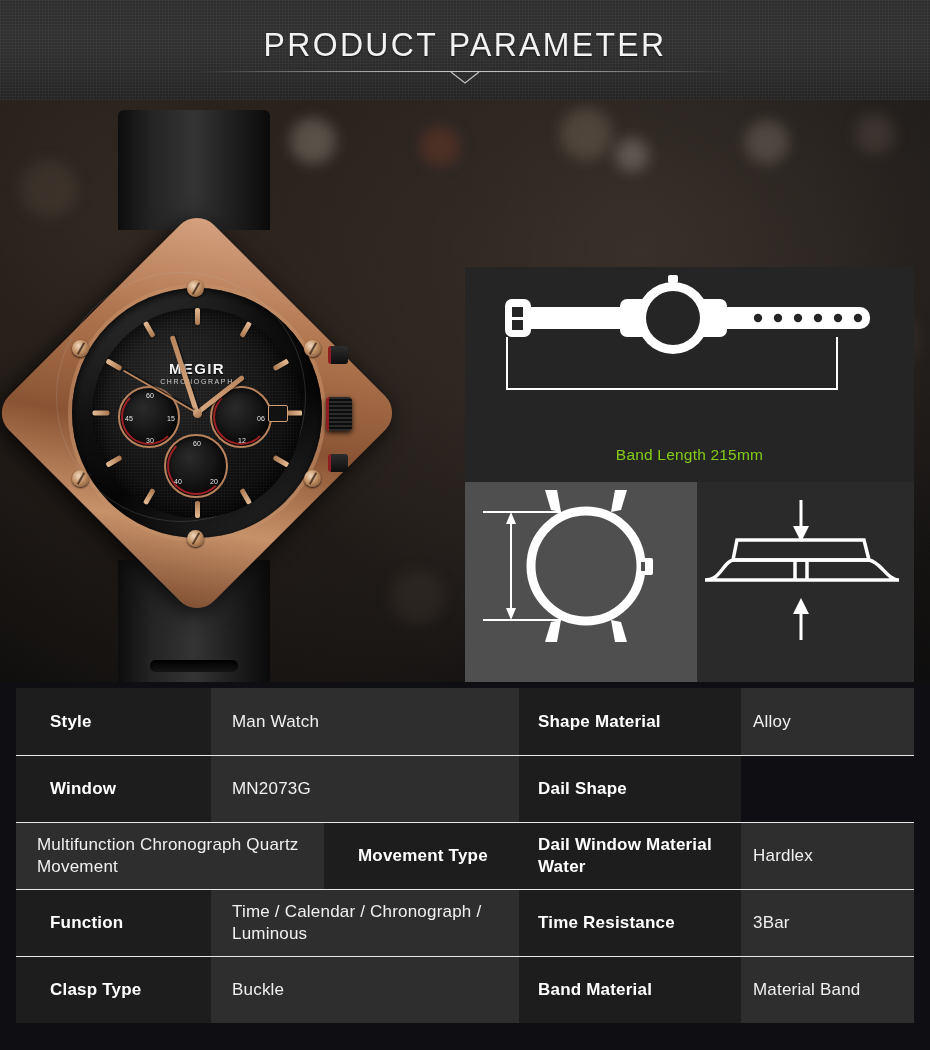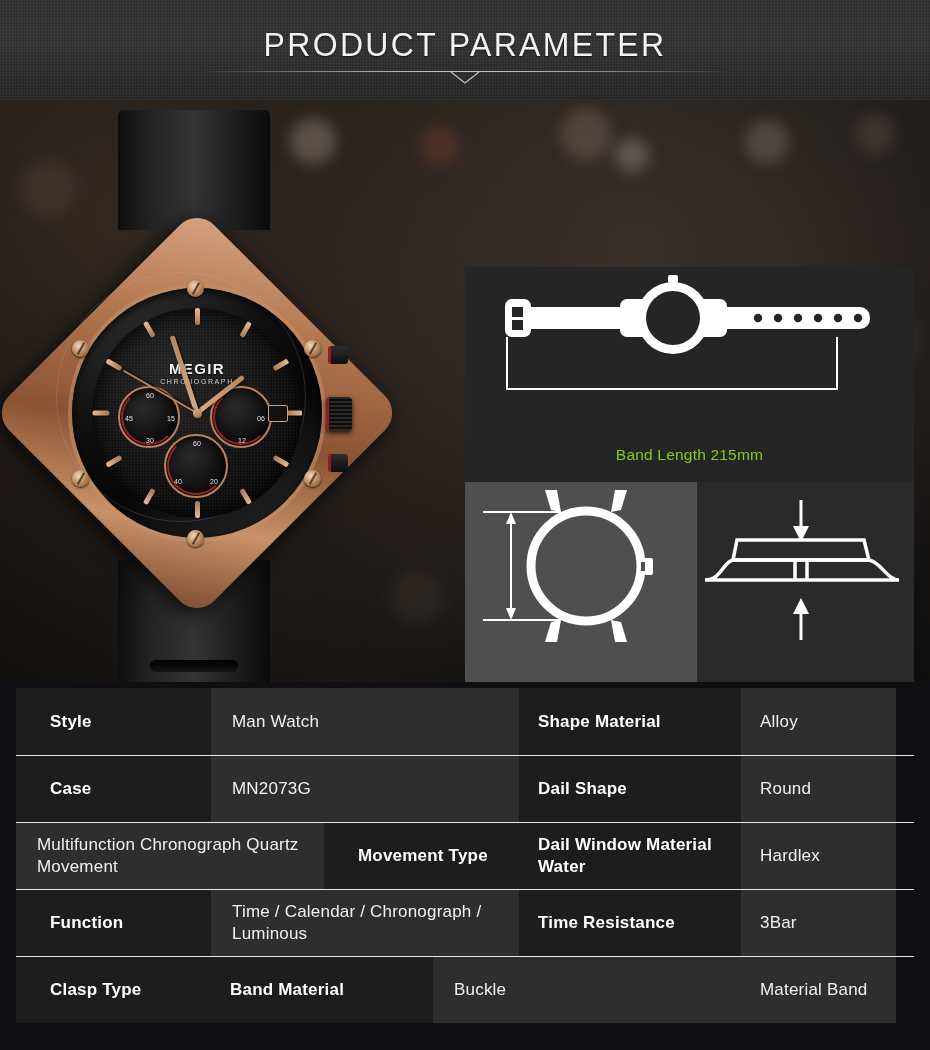--- a/index.html
+++ b/index.html
@@ -195,21 +195,21 @@
     background:#1d1d1d; font-weight:700; font-size:17px; color:#fff;
     letter-spacing:.2px; line-height:1.28;
   }
   .cell.value{
     background:#2e2e2e; font-weight:400; font-size:17px; color:#f0f0f0;
     letter-spacing:.2px; line-height:1.28;
   }
   .c1{ width:195px; padding-left:34px; }
   .c2{ width:308px; padding-left:21px; }
   .c3{ width:222px; padding-left:19px; }
-  .c4{ width:155px; padding-left:19px; }
+  .c4{ width:173px; padding-left:12px; }
 </style>
 </head>
 <body>
 
 <div class="header">
   <div class="header-title">PRODUCT PARAMETER</div>
   <div class="header-rule"></div>
   <svg class="header-chevron" viewBox="0 0 32 14">
     <path d="M2 1 L16 12 L30 1" fill="none" stroke="#ffffff" stroke-opacity=".7" stroke-width="1.2"></path>
   </svg>
@@ -372,40 +372,39 @@
 <div class="spec-table">
 
   <div class="spec-row">
     <div class="cell label c1">Style</div>
     <div class="cell value c2">Man Watch</div>
     <div class="cell label c3">Shape Material</div>
     <div class="cell value c4">Alloy</div>
   </div>
 
   <div class="spec-row">
-    <div class="cell label c1">Case</div>
+    <div class="cell label c1">Window</div>
     <div class="cell value c2">MN2073G</div>
     <div class="cell label c3">Dail Shape</div>
-    <div class="cell value c4">Round</div>
   </div>
 
   <div class="spec-row">
     <div class="cell value c2">Multifunction Chronograph Quartz Movement</div>
     <div class="cell label c1">Movement Type</div>
     <div class="cell label c3">Dail Window Material Water</div>
     <div class="cell value c4">Hardlex</div>
   </div>
 
   <div class="spec-row">
     <div class="cell label c1">Function</div>
     <div class="cell value c2">Time  / Calendar / Chronograph / Luminous</div>
     <div class="cell label c3">Time Resistance</div>
     <div class="cell value c4">3Bar</div>
   </div>
 
   <div class="spec-row">
     <div class="cell label c1">Clasp Type</div>
+    <div class="cell value c2">Buckle</div>
     <div class="cell label c3">Band Material</div>
-    <div class="cell value c2">Buckle</div>
     <div class="cell value c4">Material Band</div>
   </div>
 
 </div>
 
 </body></html>

